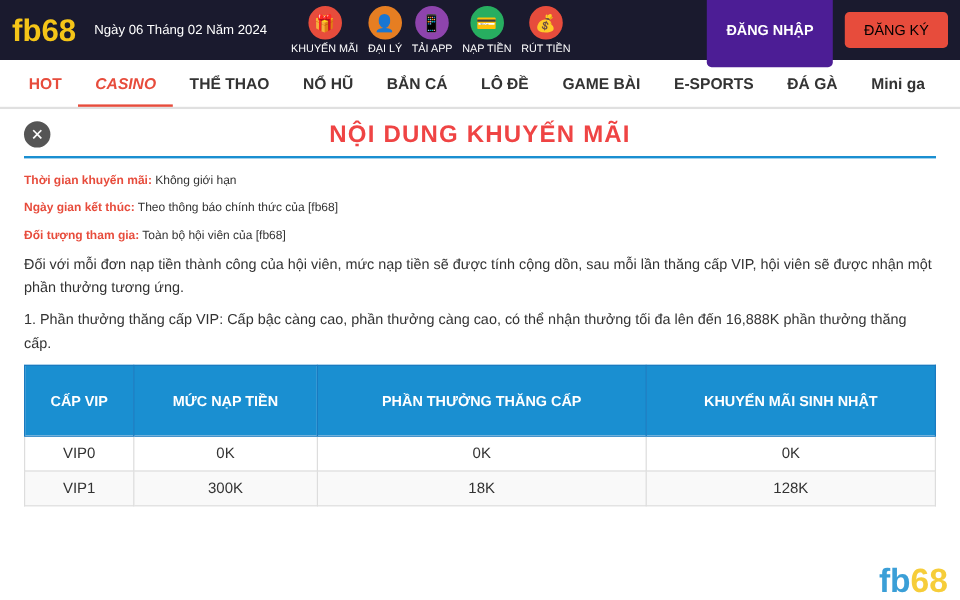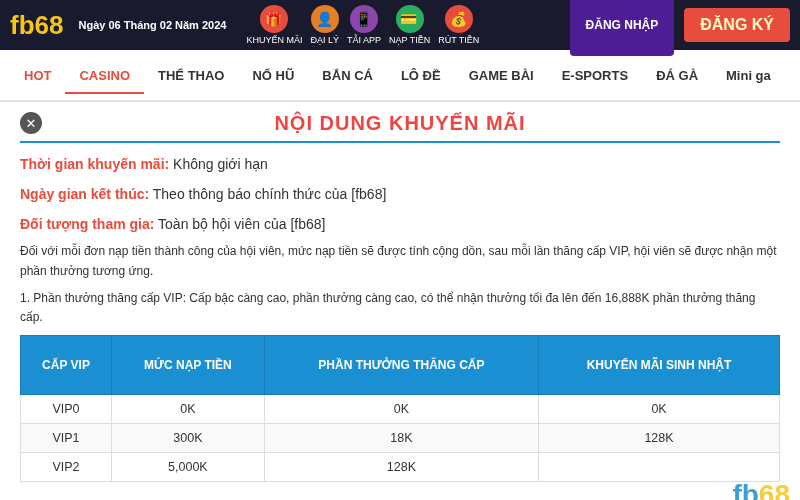--- a/index.html
+++ b/index.html
@@ -18,21 +18,20 @@
       font-size: 26px;
       font-weight: 900;
       color: #fff;
     }
     .logo span { color: #f5c518; }
     .header-date {
       display: flex;
       color: #fff;
       font-size: 11px;
       margin-left: 5px;
-      font-weight: bold;
     }
     .header-icons {
       display: flex;
       gap: 8px;
       margin-left: 10px;
       align-items: center;
     }
     .header-icon-item {
       display: flex;
       flex-direction: column;
@@ -63,27 +62,27 @@
       color: #fff;
       border: none;
       padding: 24px 16px;
       border-radius: 4px;
       cursor: pointer;
       font-weight: bold;
       font-size: 12px;
     }
     .btn-dangky {
       background: #e74c3c;
-      color: #fef9c3;
+      color: #000000;
       border: none;
       padding: 8px 16px;
       border-radius: 4px;
       cursor: pointer;
-      font-weight: bold;
-      font-size: 16px;
+      font-weight: normal;
+      font-size: 12px;
     }
     .flag {
       width: 20px;
       height: 14px;
       background: #e74c3c;
       border-radius: 2px;
       display: inline-block;
       position: relative;
       overflow: hidden;
     }
@@ -97,38 +96,38 @@
       font-size: 8px;
     }
     .moon-icon { color: #aaa; font-size: 12px; }
 
     
     .navbar {
       background: #fff;
       border-bottom: 2px solid #e0e0e0;
       display: flex;
       align-items: center;
-      height: 52px;
+      height: 41px;
       padding: 0 10px;
       gap: 0;
     }
     .nav-item {
       padding: 0 14px;
       height: 36px;
       display: flex;
       align-items: center;
       font-weight: bold;
       font-size: 13px;
       color: #333;
       cursor: pointer;
       white-space: nowrap;
       border-bottom: 2px solid transparent;
       margin-bottom: -2px;
     }
-    .nav-item.active { color: #e74c3c; border-bottom: 2px solid #e74c3c; }
+    .nav-item.active { color: #e74c3c; border-bottom: 2px solid #e74c3c; font-style: italic; }
     .nav-item.hot { color: #e74c3c; }
 
     
     .main-content {
       background: #fff;
       padding: 10px 20px;
       height: calc(500px - 86px);
       overflow: hidden;
       position: relative;
     }
@@ -157,21 +156,21 @@
       font-weight: bold;
       color: #ef4444;
       margin-bottom: 10px;
       border-bottom: 2px solid #1a8fd1;
       padding-bottom: 6px;
       letter-spacing: 1px;
     }
 
     .info-block {
       margin-bottom: 6px;
-      font-size: 14px;
+      font-size: 10px;
       line-height: 1.7;
     }
     .info-label {
       font-weight: bold;
       color: #e74c3c;
     }
     .info-value { color: #333; }
 
     .description {
       font-size: 12px;
@@ -304,25 +303,19 @@
           <td>0K</td>
           <td>0K</td>
           <td>0K</td>
         </tr>
         <tr>
           <td>VIP1</td>
           <td>300K</td>
           <td>18K</td>
           <td>128K</td>
         </tr>
-        <tr>
-          <td>VIP2</td>
-          <td>5,000K</td>
-          <td>128K</td>
-          <td></td>
-        </tr>
       </tbody>
   </table>
 
   <div class="watermark">
     <span style="color:#1a8fd1">fb</span><span style="color:#f5c518">68</span>
   </div>
 </div>
 
 </body></html>

